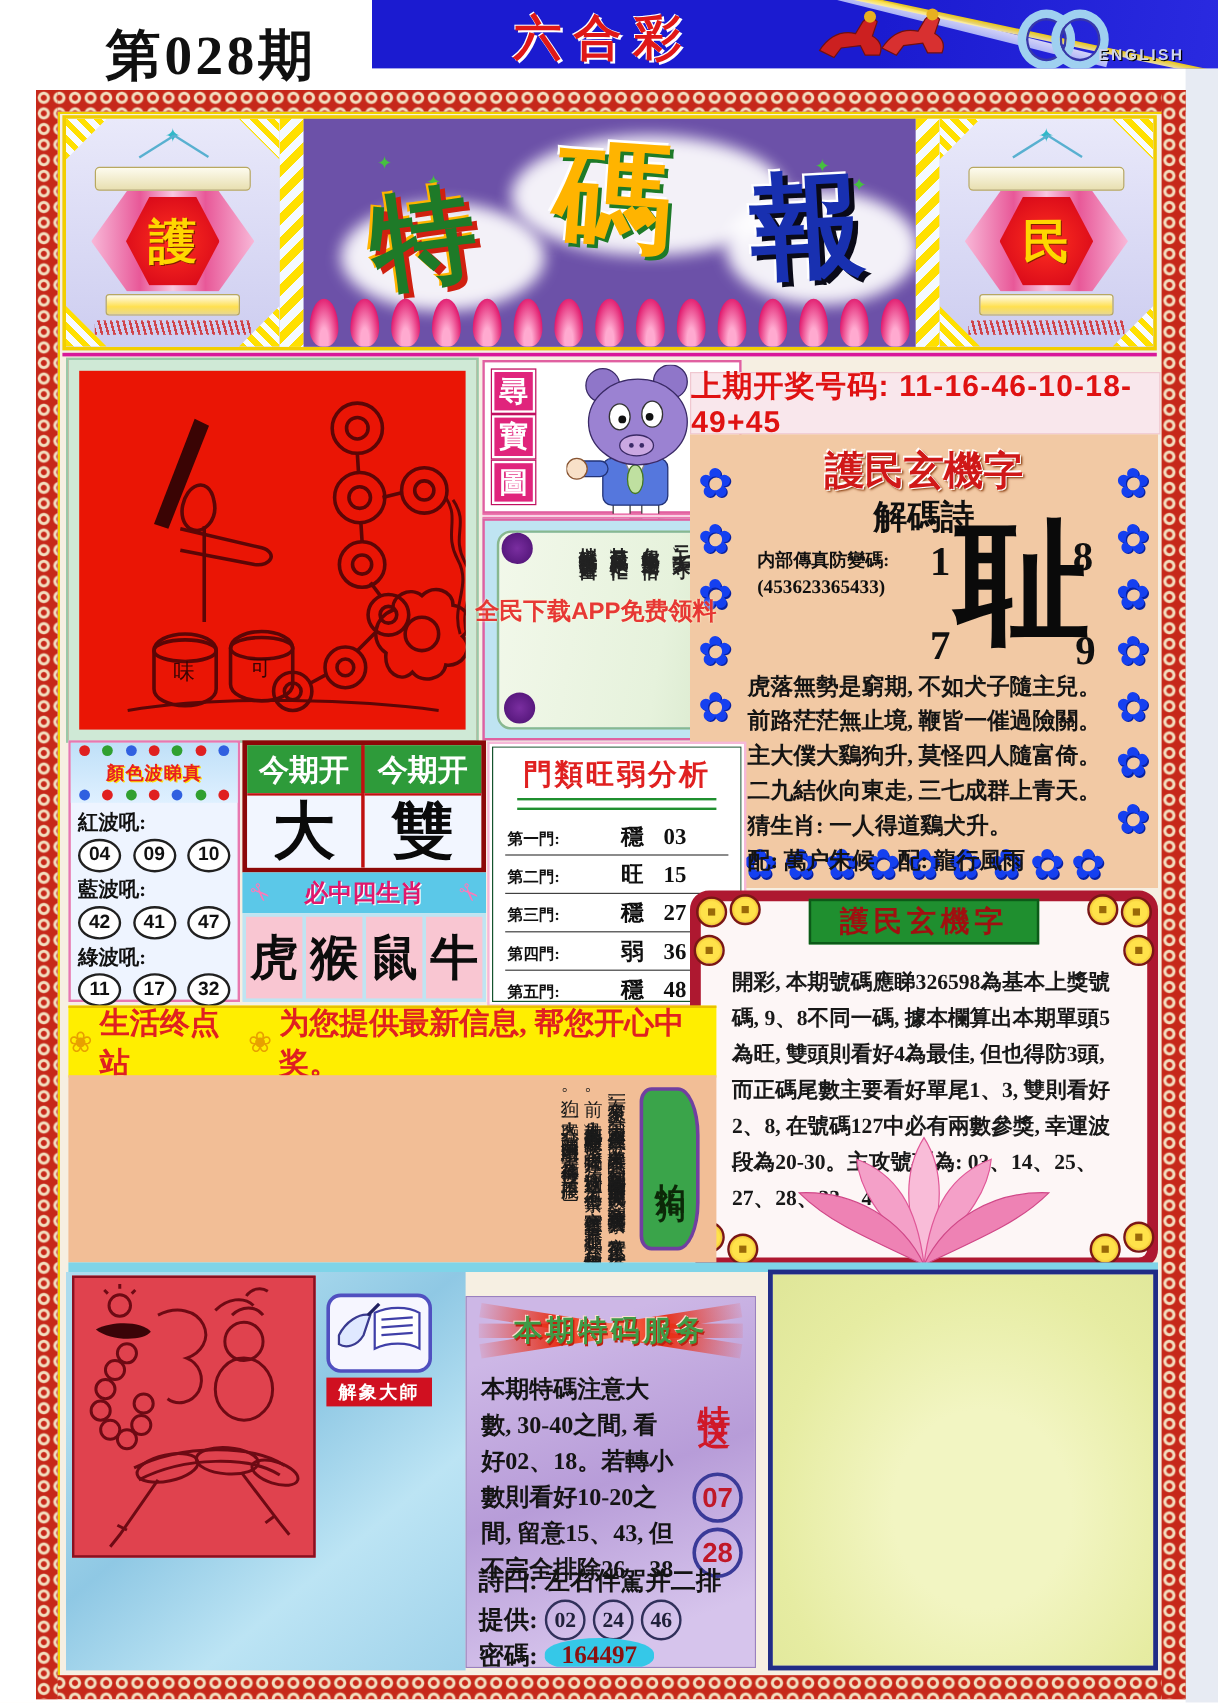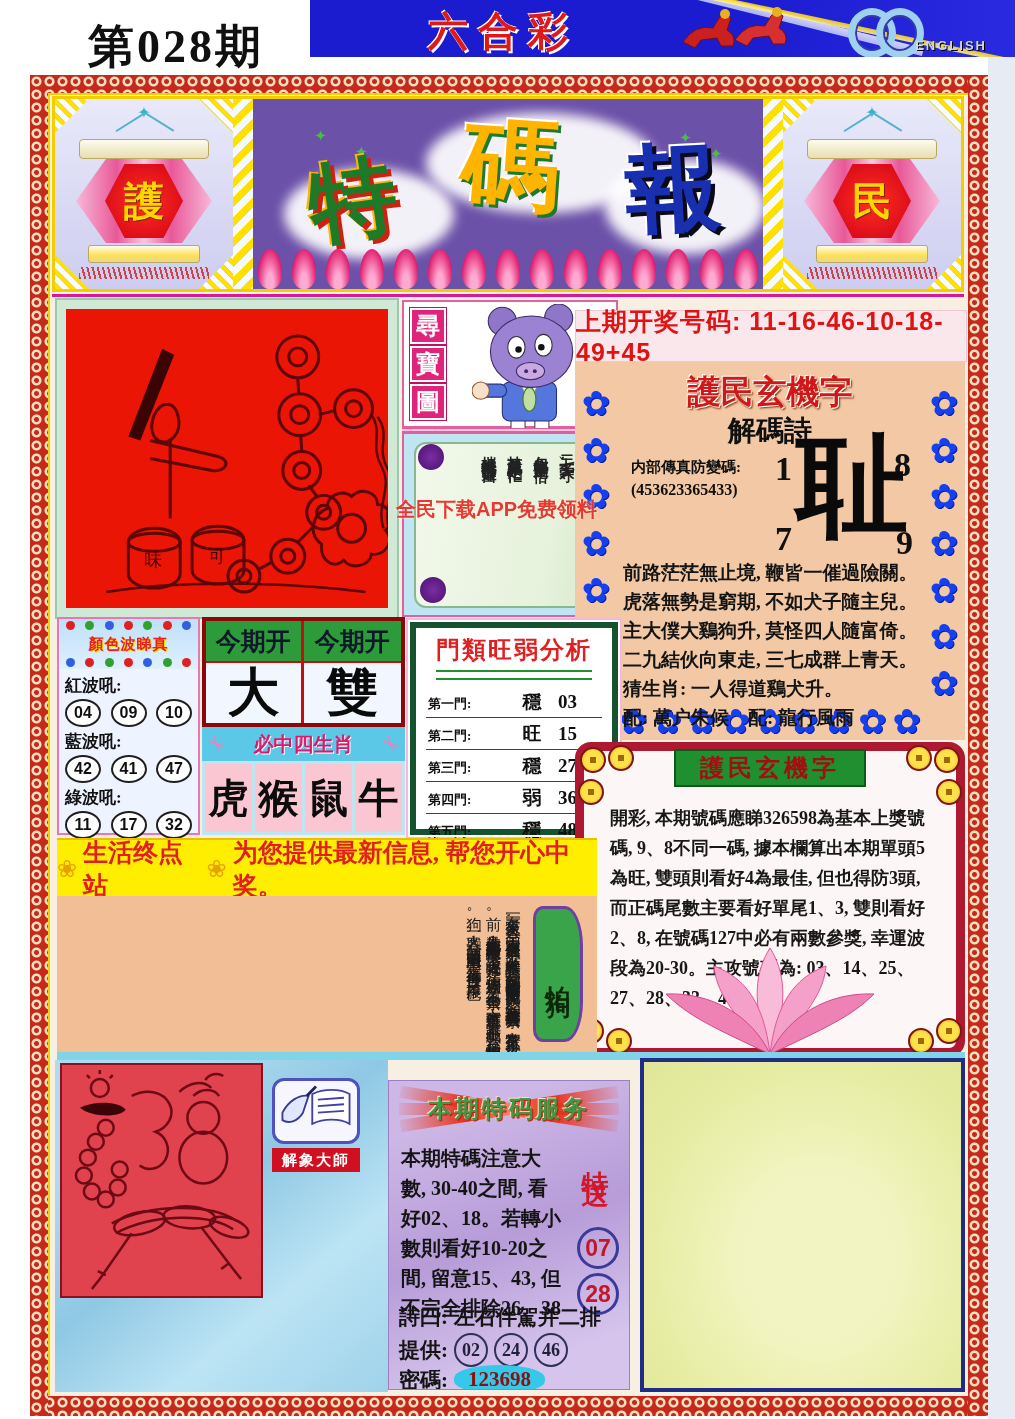--- a/index.html
+++ b/index.html
@@ -110,32 +110,32 @@
   .waves-head .t{color:#e82020;font-size:15px;font-weight:bold;text-shadow:1px 1px 0 #ffe000;letter-spacing:1px;}
   .balls{position:absolute;left:2px;right:2px;height:9px;display:flex;justify-content:space-around;}
   .balls i{width:9px;height:9px;border-radius:50%;}
   .waves-body{padding:2px 6px;}
   .wave-label{font-size:17px;font-weight:bold;color:#111;font-family:"Liberation Serif",serif;margin-top:3px;}
   .wave-nums{display:flex;justify-content:space-between;margin-top:2px;}
   .oval{width:36px;height:28px;border:2px solid #202020;border-radius:50%;display:flex;align-items:center;justify-content:center;font-size:16px;font-weight:bold;color:#101010;background:#fff;box-sizing:border-box;}
 
   
   .issue-box{left:202px;top:617px;width:203px;height:110px;border:4px solid #8c0808;box-sizing:border-box;display:flex;flex-wrap:wrap;}
-  .issue-box .hd{width:50%;height:40px;background:#2e9b3a;color:#0f172a;font-size:25px;font-weight:bold;display:flex;align-items:center;justify-content:center;box-sizing:border-box;border-right:3px solid #c01010;font-family:"Liberation Serif",serif;}
+  .issue-box .hd{width:50%;height:40px;background:#2e9b3a;color:#ffffff;font-size:25px;font-weight:bold;display:flex;align-items:center;justify-content:center;box-sizing:border-box;border-right:3px solid #c01010;font-family:"Liberation Serif",serif;}
   .issue-box .hd.r{border-right:none;}
   .issue-box .val{width:50%;height:62px;background:#f2f6ff;color:#0a0a0a;font-size:52px;font-weight:bold;display:flex;align-items:center;justify-content:center;box-sizing:border-box;border-right:3px solid #c01010;border-top:2px solid #c01010;font-family:"Liberation Serif",serif;}
   .issue-box .val.r{border-right:none;}
   .zstrip{left:202px;top:727px;width:203px;height:34px;background:#5bc8e8;display:flex;align-items:center;justify-content:space-between;padding:0 6px;box-sizing:border-box;}
   .zstrip .t{color:#e0186c;font-size:20px;font-weight:bold;font-family:"Liberation Serif",serif;text-shadow:1px 1px 0 #fff;}
   .zstrip .sc{color:#ff78b8;font-size:20px;transform:rotate(45deg);}
   .animals{left:202px;top:761px;width:203px;height:74px;background:#bfe4f2;display:flex;gap:3px;padding:3px;box-sizing:border-box;}
   .animals div{flex:1;background:#f9c6d2;display:flex;align-items:center;justify-content:center;font-size:40px;font-weight:bold;color:#0c0c0c;font-family:"Liberation Serif",serif;}
 
   
-  .gates{left:410px;top:622px;width:208px;height:213px;background:#fff;border:6px solid #14532d;outline:2px solid #fff;box-shadow:0 0 0 4px #f6b8d8;box-sizing:border-box;padding:6px 10px;}
+  .gates{left:410px;top:622px;width:208px;height:213px;background:#fff;border:1px solid #14532d;outline:2px solid #fff;box-shadow:0 0 0 4px #f6b8d8;box-sizing:border-box;padding:6px 10px;}
   .gates .t{text-align:center;color:#e02020;font-size:24px;font-weight:bold;letter-spacing:2px;font-family:"Liberation Serif",serif;}
   .gates .rule{height:6px;border-top:2px solid #1f8f2f;border-bottom:2px solid #1f8f2f;margin:4px 10px 6px;}
   .gate-row{display:flex;align-items:baseline;border-bottom:1.5px solid #404040;padding:3px 2px 2px;font-family:"Liberation Serif",serif;font-weight:bold;color:#101010;}
   .gate-row .g{font-size:13px;width:78px;} .gate-row .s{font-size:19px;width:52px;text-align:center;} .gate-row .n{font-size:19px;}
 
   
   .life{left:57px;top:838px;width:540px;height:58px;background:#ffee00;border-top:2px solid #e8c000;display:flex;align-items:center;justify-content:center;gap:6px;}
   .life .bl{color:#e8a000;font-size:24px;}
   .life .t{color:#e02020;font-size:25px;font-weight:bold;font-family:Liberation Sans, sans-serif;}
   .life .tail{color:#e02020;font-size:25px;font-weight:bold;font-family:"Liberation Serif",serif;}
@@ -385,22 +385,22 @@
     <div class="xj-anti">
       <div class="l1">内部傳真防變碼:</div>
       <div class="l2">(453623365433)</div>
     </div>
     <span class="xj-num" style="left:200px;top:88px;">1</span>
     <span class="xj-num" style="right:54px;top:84px;">8</span>
     <span class="xj-num" style="left:200px;top:158px;">7</span>
     <span class="xj-num" style="right:52px;top:162px;">9</span>
     <div class="xj-big">耻</div>
     <div class="xj-poem">
+      <div>虎落無勢是窮期, 不如犬子隨主兒。</div>
       <div>前路茫茫無止境, 鞭皆一催過險關。</div>
-      <div>虎落無勢是窮期, 不如犬子隨主兒。</div>
       <div>主大僕大鷄狗升, 莫怪四人隨富倚。</div>
       <div>二九結伙向東走, 三七成群上青天。</div>
       <div>猜生肖: 一人得道鷄犬升。</div>
       <div>配: 萬户朱候　配: 龍行風雨</div>
     </div>
   </div>
 
   <div class="abs waves">
     <div class="waves-head">
       <div class="balls" style="top:2px;">
@@ -582,19 +582,19 @@
       <span>左右伴駕并二排</span>
     </div>
     <div class="sp-line" style="top:252px;">
       <span>提供:</span>
       <span class="mini-circle">02</span>
       <span class="mini-circle">24</span>
       <span class="mini-circle">46</span>
     </div>
     <div class="sp-line" style="top:284px;">
       <span>密碼:</span>
-      <span class="pw">123698</span>
+      <span class="pw">164497</span>
     </div>
   </div>
 
   <div class="abs yellow-box"></div>
 
 </div>
 
 </body></html>

